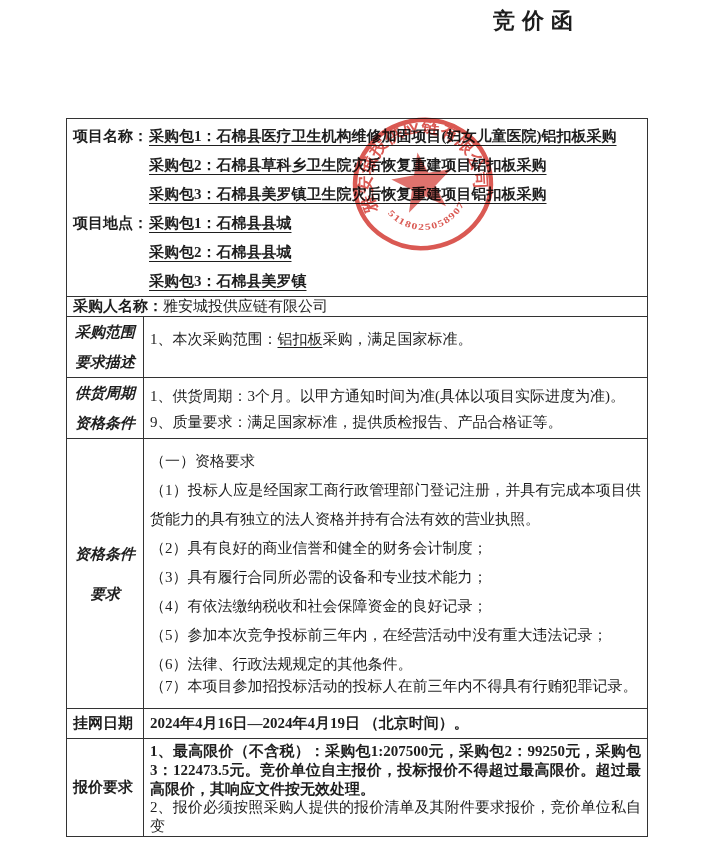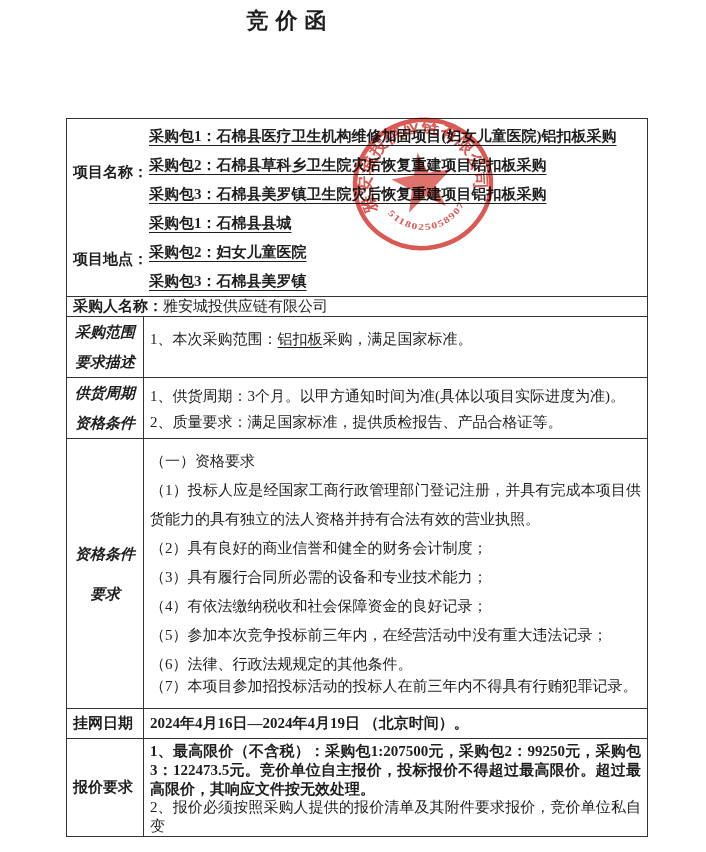--- a/index.html
+++ b/index.html
@@ -6,21 +6,21 @@
   .page{
     position:relative;
     width:706px;height:852px;
     background:#ffffff;
     overflow:hidden;
     font-family:"Liberation Serif","DejaVu Serif",serif;
     color:#1e1e1e;
   }
   .doc-title{
     position:absolute;top:6px;left:0;width:580px;
-    text-align:center;font-size:22px;font-weight:bold;
+    text-align:right;font-size:22px;font-weight:bold;
     letter-spacing:7px;
   }
   .intro{
     position:absolute;top:42px;left:64px;width:582px;
     font-size:15.5px;line-height:23.5px;
     text-align:justify;text-indent:2em;
   }
   .hl{font-weight:bold;text-decoration:underline;text-underline-offset:3px;}
   table.doc{
     position:absolute;top:118px;left:66px;
@@ -33,21 +33,21 @@
     overflow:hidden;
     vertical-align:middle;
   }
   td.lbl{font-weight:bold;}
   td.lbl-stack{text-align:center;font-weight:bold;padding:0 2px;font-style:italic;}
   .stack-2{line-height:30px;}
   .stack-wide{line-height:40px;}
   
   .proj-cell{vertical-align:top !important;padding-top:3px !important;}
   .proj-group{display:flex;}
-  .proj-label{width:76px;flex:0 0 76px;font-weight:bold;line-height:29px;margin-top:36px;}
+  .proj-label{width:76px;flex:0 0 76px;font-weight:bold;line-height:29px;}
   .proj-vals{flex:1;}
   .proj-vals div{line-height:29px;font-weight:bold;}
   .proj-vals span{text-decoration:underline;text-underline-offset:4px;}
   
   .purchaser-val{font-weight:normal;}
   
   .cell-top{vertical-align:top !important;}
   .scope-line{padding-top:9px;line-height:26px;}
   .scope-u{text-decoration:underline;text-underline-offset:3px;}
   .supply-lines{padding-top:5px;line-height:26px;}
@@ -92,21 +92,21 @@
           <div class="proj-vals">
             <div><span>采购包1：石棉县医疗卫生机构维修加固项目(妇女儿童医院)铝扣板采购</span></div>
             <div><span>采购包2：石棉县草科乡卫生院灾后恢复重建项目铝扣板采购</span></div>
             <div><span>采购包3：石棉县美罗镇卫生院灾后恢复重建项目铝扣板采购</span></div>
           </div>
         </div>
         <div class="proj-group">
           <div class="proj-label">项目地点：</div>
           <div class="proj-vals">
             <div><span>采购包1：石棉县县城</span></div>
-            <div><span>采购包2：妇女儿童医院</span></div>
+            <div><span>采购包2：石棉县县城</span></div>
             <div><span>采购包3：石棉县美罗镇</span></div>
           </div>
         </div>
       </td>
     </tr>
 
     <tr style="height:19px">
       <td colspan="4"><span class="lbl" style="font-weight:bold">采购人名称：</span><span class="purchaser-val">雅安城投供应链有限公司</span></td>
     </tr>
 
@@ -122,21 +122,21 @@
     </tr>
 
     <tr style="height:60px">
       <td class="lbl-stack">
         <div class="stack-2">供货周期</div>
         <div class="stack-2">资格条件</div>
       </td>
       <td colspan="3" class="cell-top">
         <div class="supply-lines">
           <div>1、供货周期：3个月。以甲方通知时间为准(具体以项目实际进度为准)。</div>
-          <div>2、质量要求：满足国家标准，提供质检报告、产品合格证等。</div>
+          <div>9、质量要求：满足国家标准，提供质检报告、产品合格证等。</div>
         </div>
       </td>
     </tr>
 
     <tr style="height:270px">
       <td class="lbl-stack">
         <div class="stack-wide">资格条件</div>
         <div class="stack-wide">要求</div>
       </td>
       <td colspan="3" class="qual-cell">

